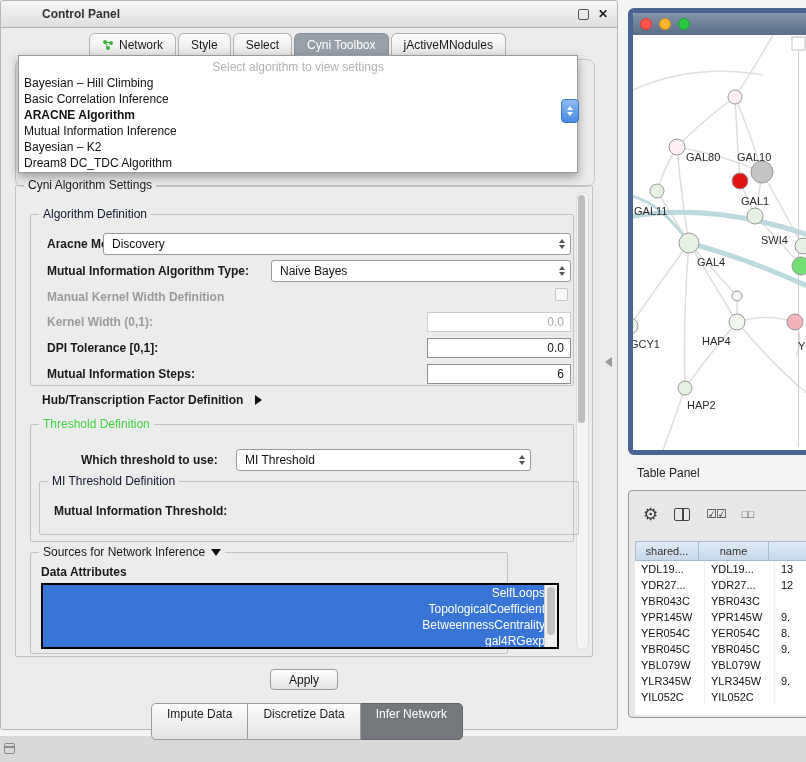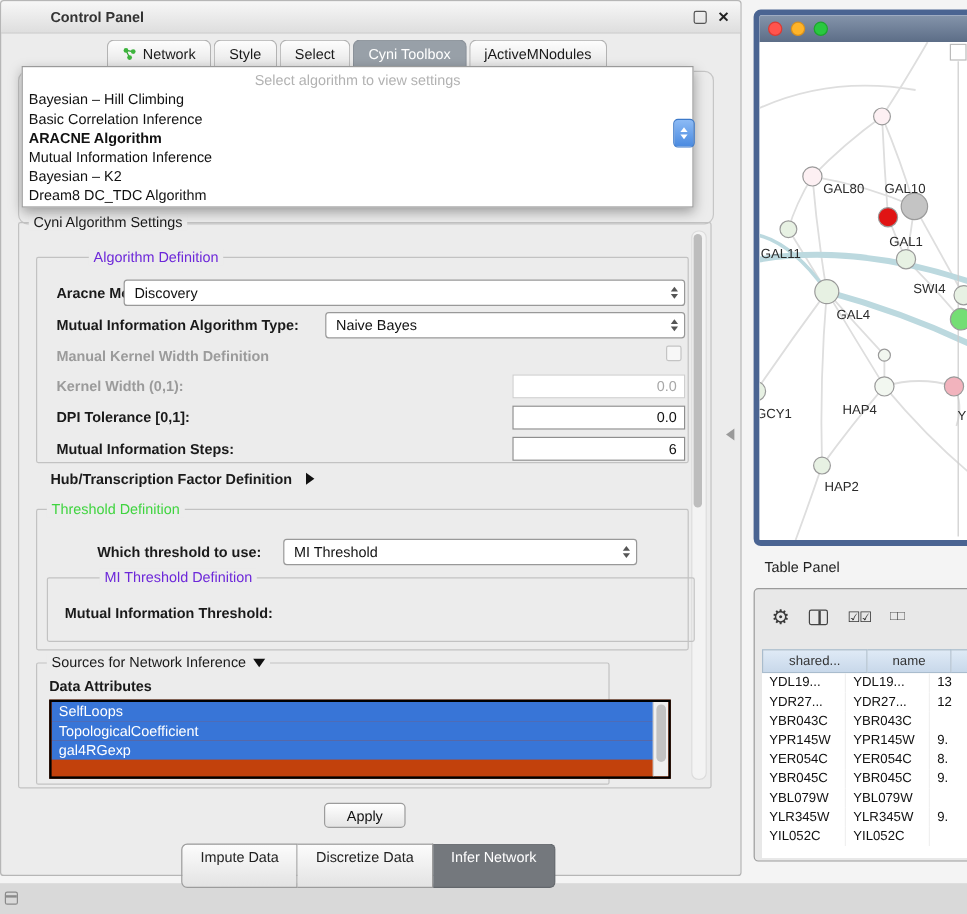--- a/index.html
+++ b/index.html
@@ -18,21 +18,21 @@
   .tabs{position:absolute;left:88px;top:32px;display:flex;align-items:flex-end;}
   .tab{height:22px;display:flex;align-items:center;gap:5px;padding:0 12px;font-size:12px;color:#1a1a1a;
        background:linear-gradient(#fdfdfd,#e6e6e6);border:1px solid #b3b3b3;border-bottom:none;
        border-radius:6px 6px 0 0;margin-right:2px;}
   .tab.sel{background:#98a0a8;color:#fff;border-color:#8a9199;}
   .outline-panel{position:absolute;left:14px;top:58px;width:578px;height:126px;
                  border:1px solid #c6c6c6;border-radius:8px;}
   
   .group{position:absolute;border:1px solid #c2c2c2;border-radius:2px;box-sizing:border-box;}
   .gtitle{position:absolute;top:-8px;left:8px;background:#ececec;padding:0 4px;font-size:12px;color:#1a1a1a;white-space:nowrap;}
-  .gtitle.blue{color:#6d28d9;margin-left:35px;}
+  .gtitle.blue{color:#0f172a;}
   .gtitle.green{color:#3fd43f;}
   .lbl{position:absolute;font-size:12px;font-weight:bold;color:#1a1a1a;white-space:nowrap;}
   .lbl.dis{color:#9b9b9b;}
   .combo{position:absolute;background:#fff;border:1px solid #999;border-radius:3px;font-size:12px;color:#111;
          display:flex;align-items:center;padding-left:8px;box-sizing:border-box;}
   .combo .arrows{position:absolute;right:5px;top:50%;transform:translateY(-50%);display:flex;flex-direction:column;gap:2px;align-items:center;}
   .tri-up{width:0;height:0;border-left:3.5px solid transparent;border-right:3.5px solid transparent;border-bottom:4.5px solid #555;}
   .tri-dn{width:0;height:0;border-left:3.5px solid transparent;border-right:3.5px solid transparent;border-top:4.5px solid #555;}
   .field{position:absolute;background:#fff;border:1px solid #8f8f8f;font-size:12px;color:#111;
          display:flex;align-items:center;justify-content:flex-end;padding:0 6px;box-sizing:border-box;}
@@ -139,21 +139,21 @@
     <div class="tab sel">
         <span>Cyni Toolbox</span>
       </div>
     <div class="tab">
         <span>jActiveMNodules</span>
       </div>
   </div>
 
   <div class="outline-panel"></div>
 
-  <div class="group" style="left:14px;top:184px;width:578px;height:472px;">
+  <div class="group" style="left:14px;top:184px;width:578px;height:472px;text-align:right;">
     <span class="gtitle">Cyni Algorithm Settings</span>
     <div class="vscroll">
         <div class="thumb"></div>
       </div>
 
     <div class="group" style="left:14px;top:28px;width:544px;height:172px;">
       <span class="gtitle blue">Algorithm Definition</span>
 
       <span class="lbl" style="left:16px;top:22px;">Aracne Mode:</span>
       <div class="combo" style="left:72px;top:18px;width:468px;height:22px;">
@@ -216,20 +216,21 @@
     </div>
 
     <div class="group" style="left:14px;top:366px;width:478px;height:102px;">
       <span class="gtitle">
         <span>Sources for Network Inference</span><span class="tri-down"></span>
       </span>
       <span class="lbl" style="left:10px;top:12px;">Data Attributes</span>
       <div class="attr-list" style="left:10px;top:30px;width:518px;height:66px;">
         <div class="attr-item">SelfLoops</div>
         <div class="attr-item">TopologicalCoefficient</div>
+        <div class="attr-item">BetweennessCentrality</div>
         <div class="attr-item">gal4RGexp</div>
         <div class="list-scroll">
             <div class="thumb"></div>
           </div>
       </div>
     </div>
   </div>
 
   <div class="apply-btn">Apply</div>
 
@@ -330,21 +331,21 @@
 
 <div class="tp-label">Table Panel</div>
 <div class="tpanel">
   <div class="tp-toolbar">
     <span class="gear">⚙</span>
     <span class="col-icon"></span>
     <span class="check-pair">☑☑</span>
     <span class="box-pair">□□</span>
   </div>
   <div class="thead">
-    <div class="th" style="width:88px;">shared...</div>
+    <div class="th" style="width:64px;">shared...</div>
     <div class="th" style="width:70px;">name</div>
     <div class="th" style="width:40px;"></div>
   </div>
   <div class="tbody">
     <div class="tr">
       <div class="td" style="width:70px;">YDL19...</div>
       <div class="td" style="width:70px;">YDL19...</div>
       <div class="td" style="width:34px;">13</div>
     </div>
     <div class="tr">

